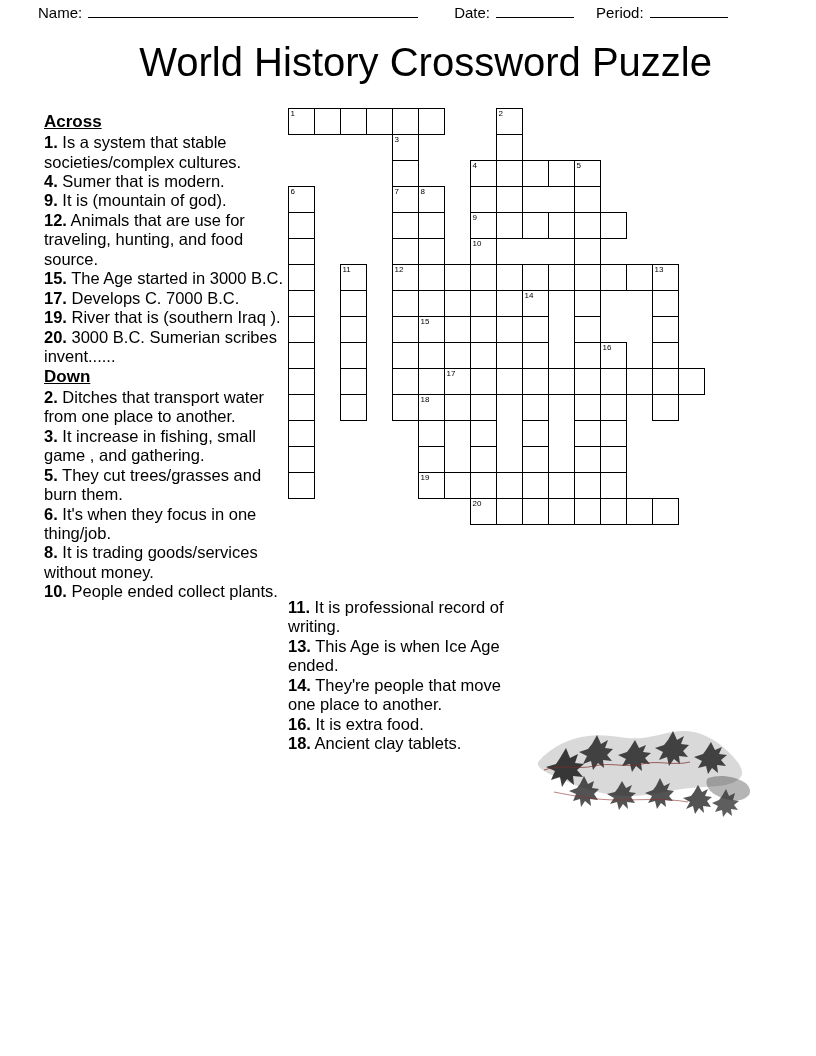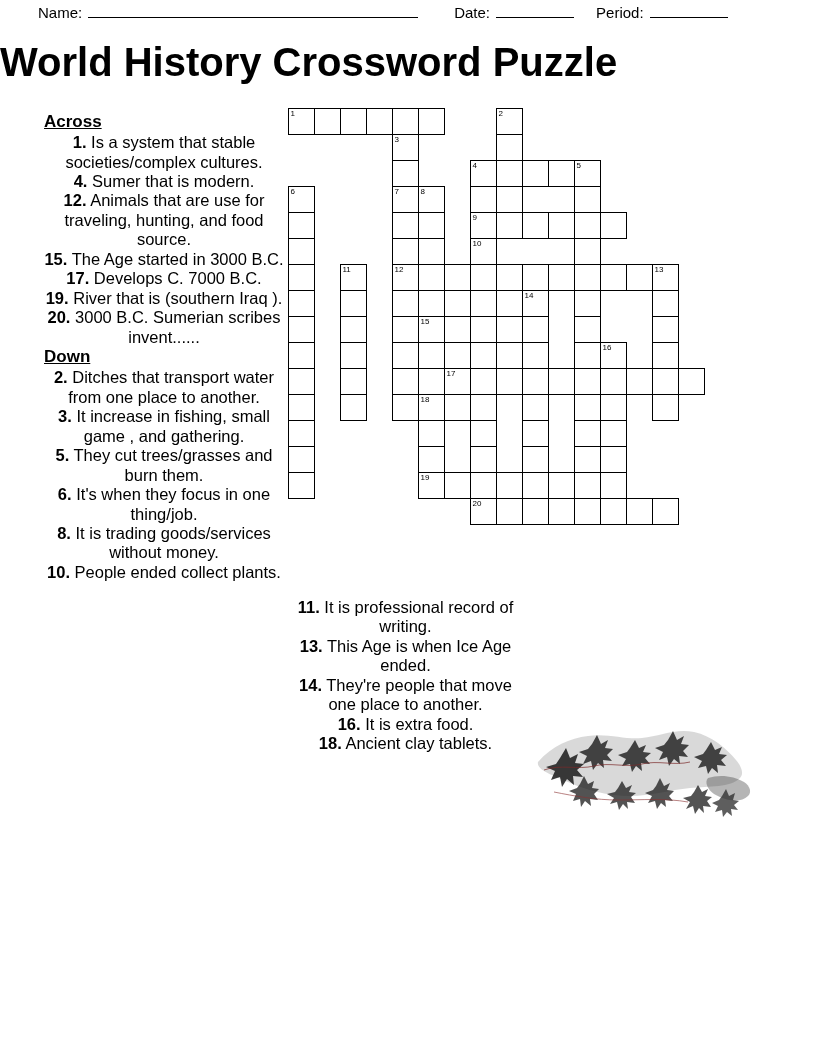--- a/index.html
+++ b/index.html
@@ -48,23 +48,23 @@
   .gap-md { display: inline-block; width: 36px; }
   .gap-sm { display: inline-block; width: 22px; }
   .gap-xs { display: inline-block; width: 6px; }
 
   
   .title {
     position: absolute;
     top: 40px;
     left: 0;
     width: 712px;
-    text-align: left;
+    text-align: right;
     font-size: 40px;
-    font-weight: bold;
+    font-weight: normal;
     letter-spacing: 0px;
   }
 
   
   .clue-col {
     position: absolute;
     font-size: 16.5px;
     line-height: 1.18;
   }
   #col-left {
@@ -79,21 +79,20 @@
   }
   .section-head {
     font-weight: bold;
     text-decoration: underline;
     font-size: 17px;
     margin: 0 0 1px 0;
   }
   .clue {
     margin: 0 0 0 0;
     padding: 0;
-    text-align: center;
   }
   .clue b { font-weight: bold; }
 
   
   #grid {
     position: absolute;
     left: 288px;
     top: 108px;
     width: 500px;
     height: 480px;
@@ -133,20 +132,21 @@
     <span class="seg">Name:</span><span class="gap-xs"></span><span class="rule name"></span><span class="gap-md"></span><span class="seg">Date:</span><span class="gap-xs"></span><span class="rule date"></span><span class="gap-sm"></span><span class="seg">Period:</span><span class="gap-xs"></span><span class="rule period"></span>
   </div>
 
   <div class="title">World History Crossword Puzzle</div>
 
   <div class="clue-col" id="col-left">
     <div class="section-head">Across</div>
     <div id="across-list">
         <p class="clue"><b>1.</b><span> Is a system that stable societies/complex cultures.</span></p>
         <p class="clue"><b>4.</b><span> Sumer that is modern.</span></p>
+        <p class="clue"><b>9.</b><span> It is (mountain of god).</span></p>
         <p class="clue"><b>12.</b><span> Animals that are use for traveling, hunting, and food source.</span></p>
         <p class="clue"><b>15.</b><span> The Age started in 3000 B.C.</span></p>
         <p class="clue"><b>17.</b><span> Develops C. 7000 B.C.</span></p>
         <p class="clue"><b>19.</b><span> River that is (southern Iraq ).</span></p>
         <p class="clue"><b>20.</b><span> 3000 B.C. Sumerian scribes invent......</span></p>
       </div>
     <div class="section-head">Down</div>
     <div id="down-left-list">
         <p class="clue"><b>2.</b><span> Ditches that transport water from one place to another.</span></p>
         <p class="clue"><b>3.</b><span> It increase in fishing, small game , and gathering.</span></p>

